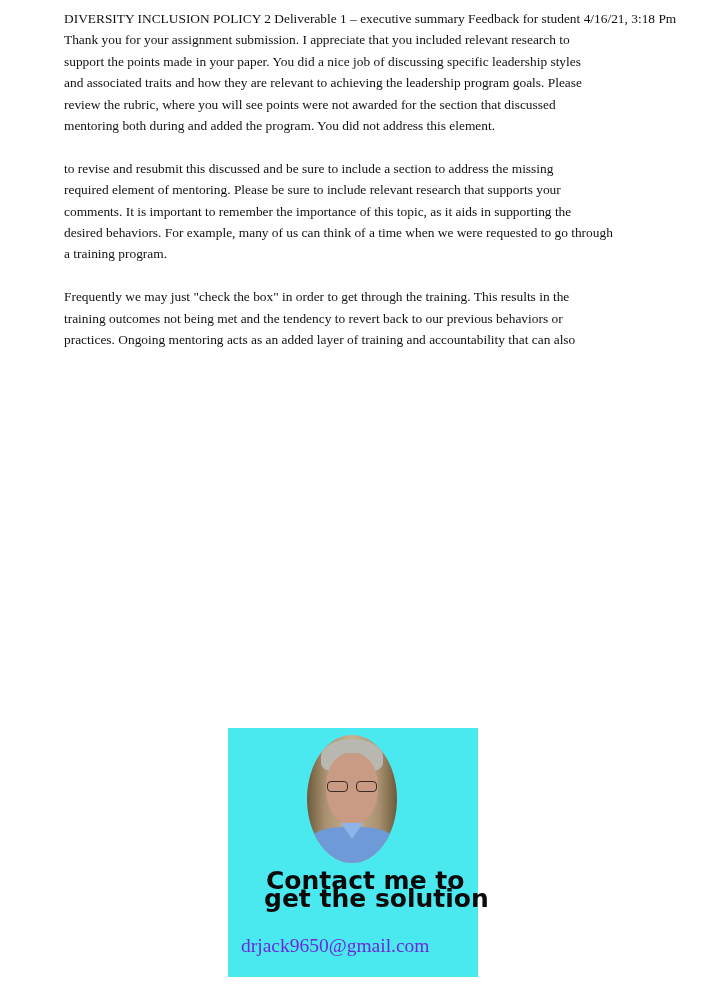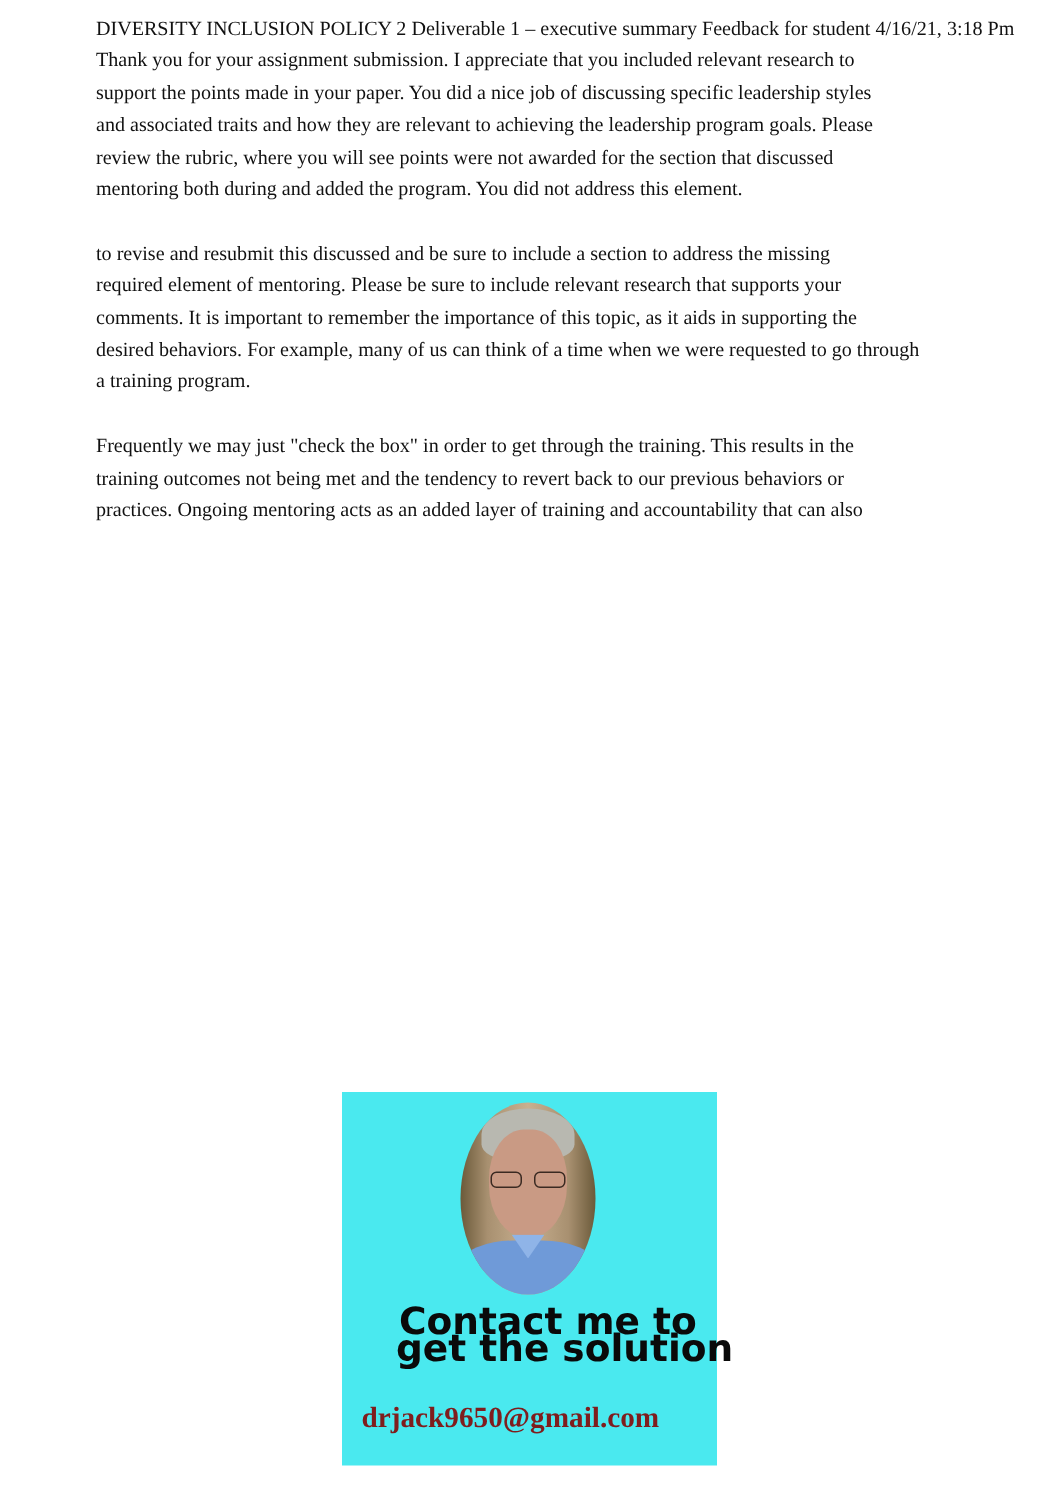--- a/index.html
+++ b/index.html
@@ -102,24 +102,24 @@
       font-size: 25px;
       line-height: 30px;
     }
     .promo-line1 { top: 138px; left: 38px; }
     .promo-line2 { top: 156px; left: 36px; }
     .promo-email {
       position: absolute;
       top: 204px;
       left: 13px;
       font-family: "Liberation Serif", "DejaVu Serif", serif;
-      font-weight: bold;
+      font-weight: normal;
       font-size: 19.5px;
       line-height: 28px;
-      color: #7f1d1d;
+      color: #6d28d9;
       white-space: nowrap;
       text-align: center;
     }
   </style>
 </head>
 <body>
 
 <div class="doc">
   <span class="line">DIVERSITY INCLUSION POLICY 2 Deliverable 1 – executive summary Feedback for student 4/16/21, 3:18 Pm</span>
 

